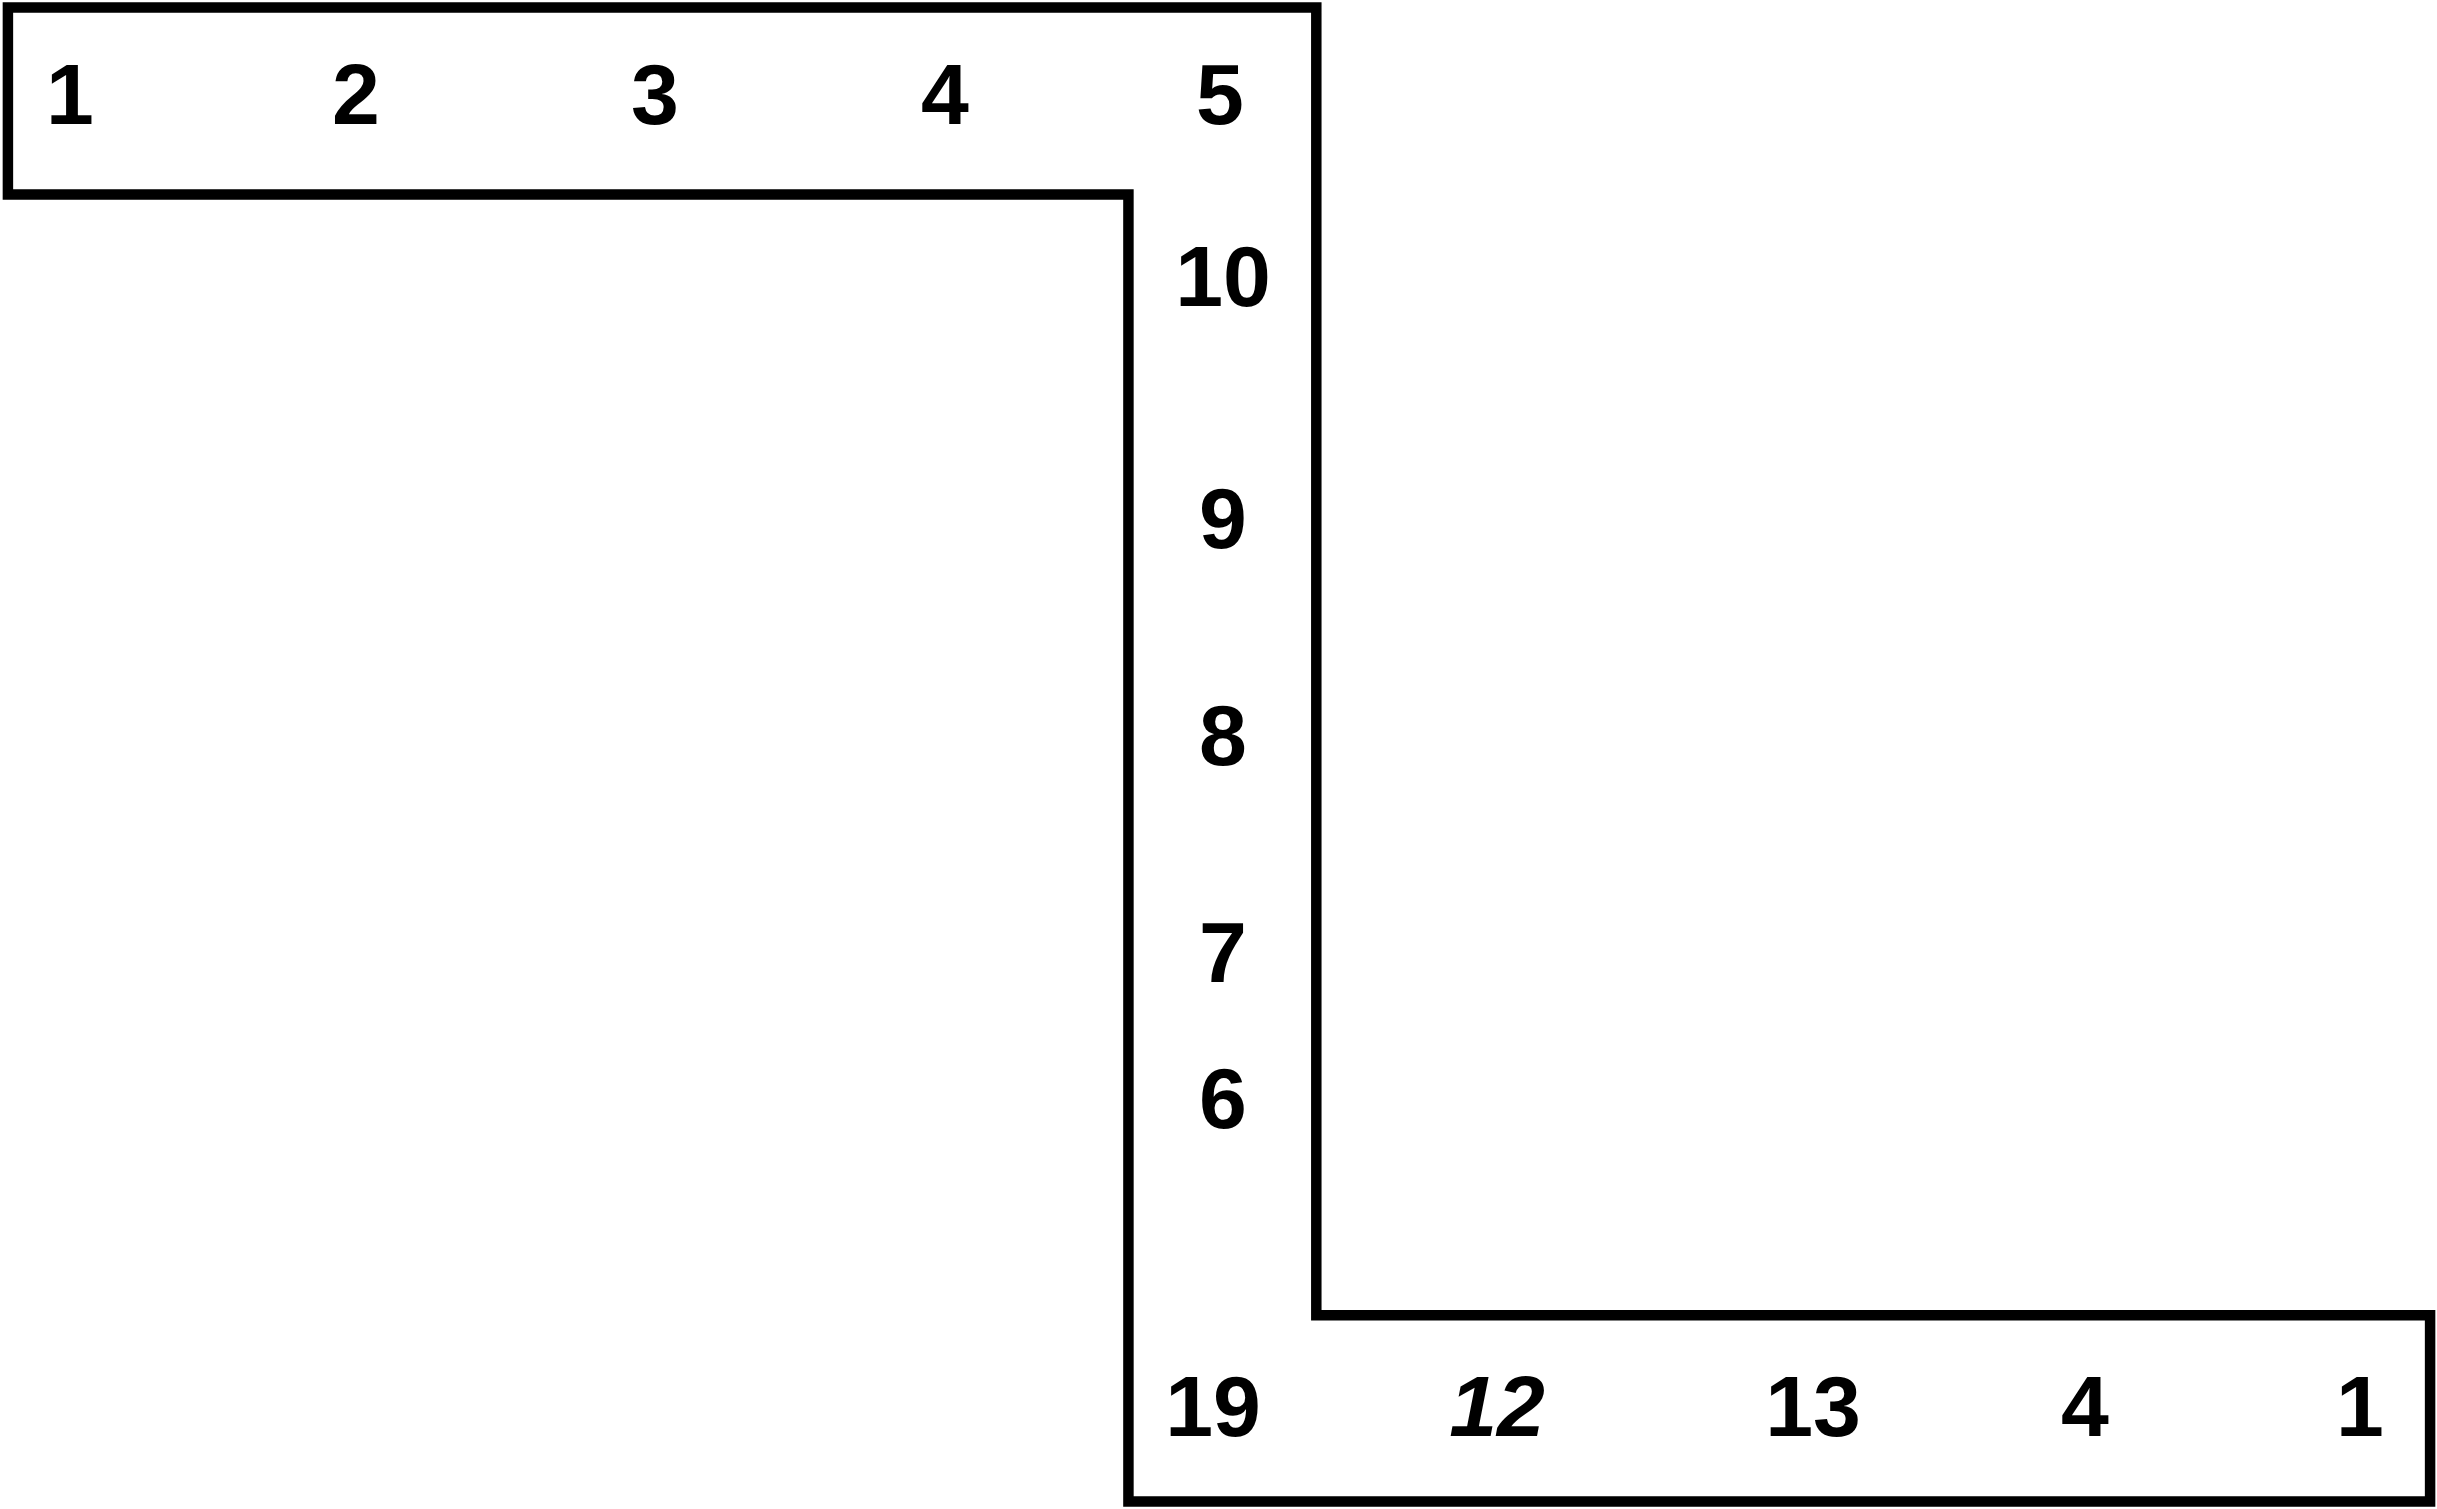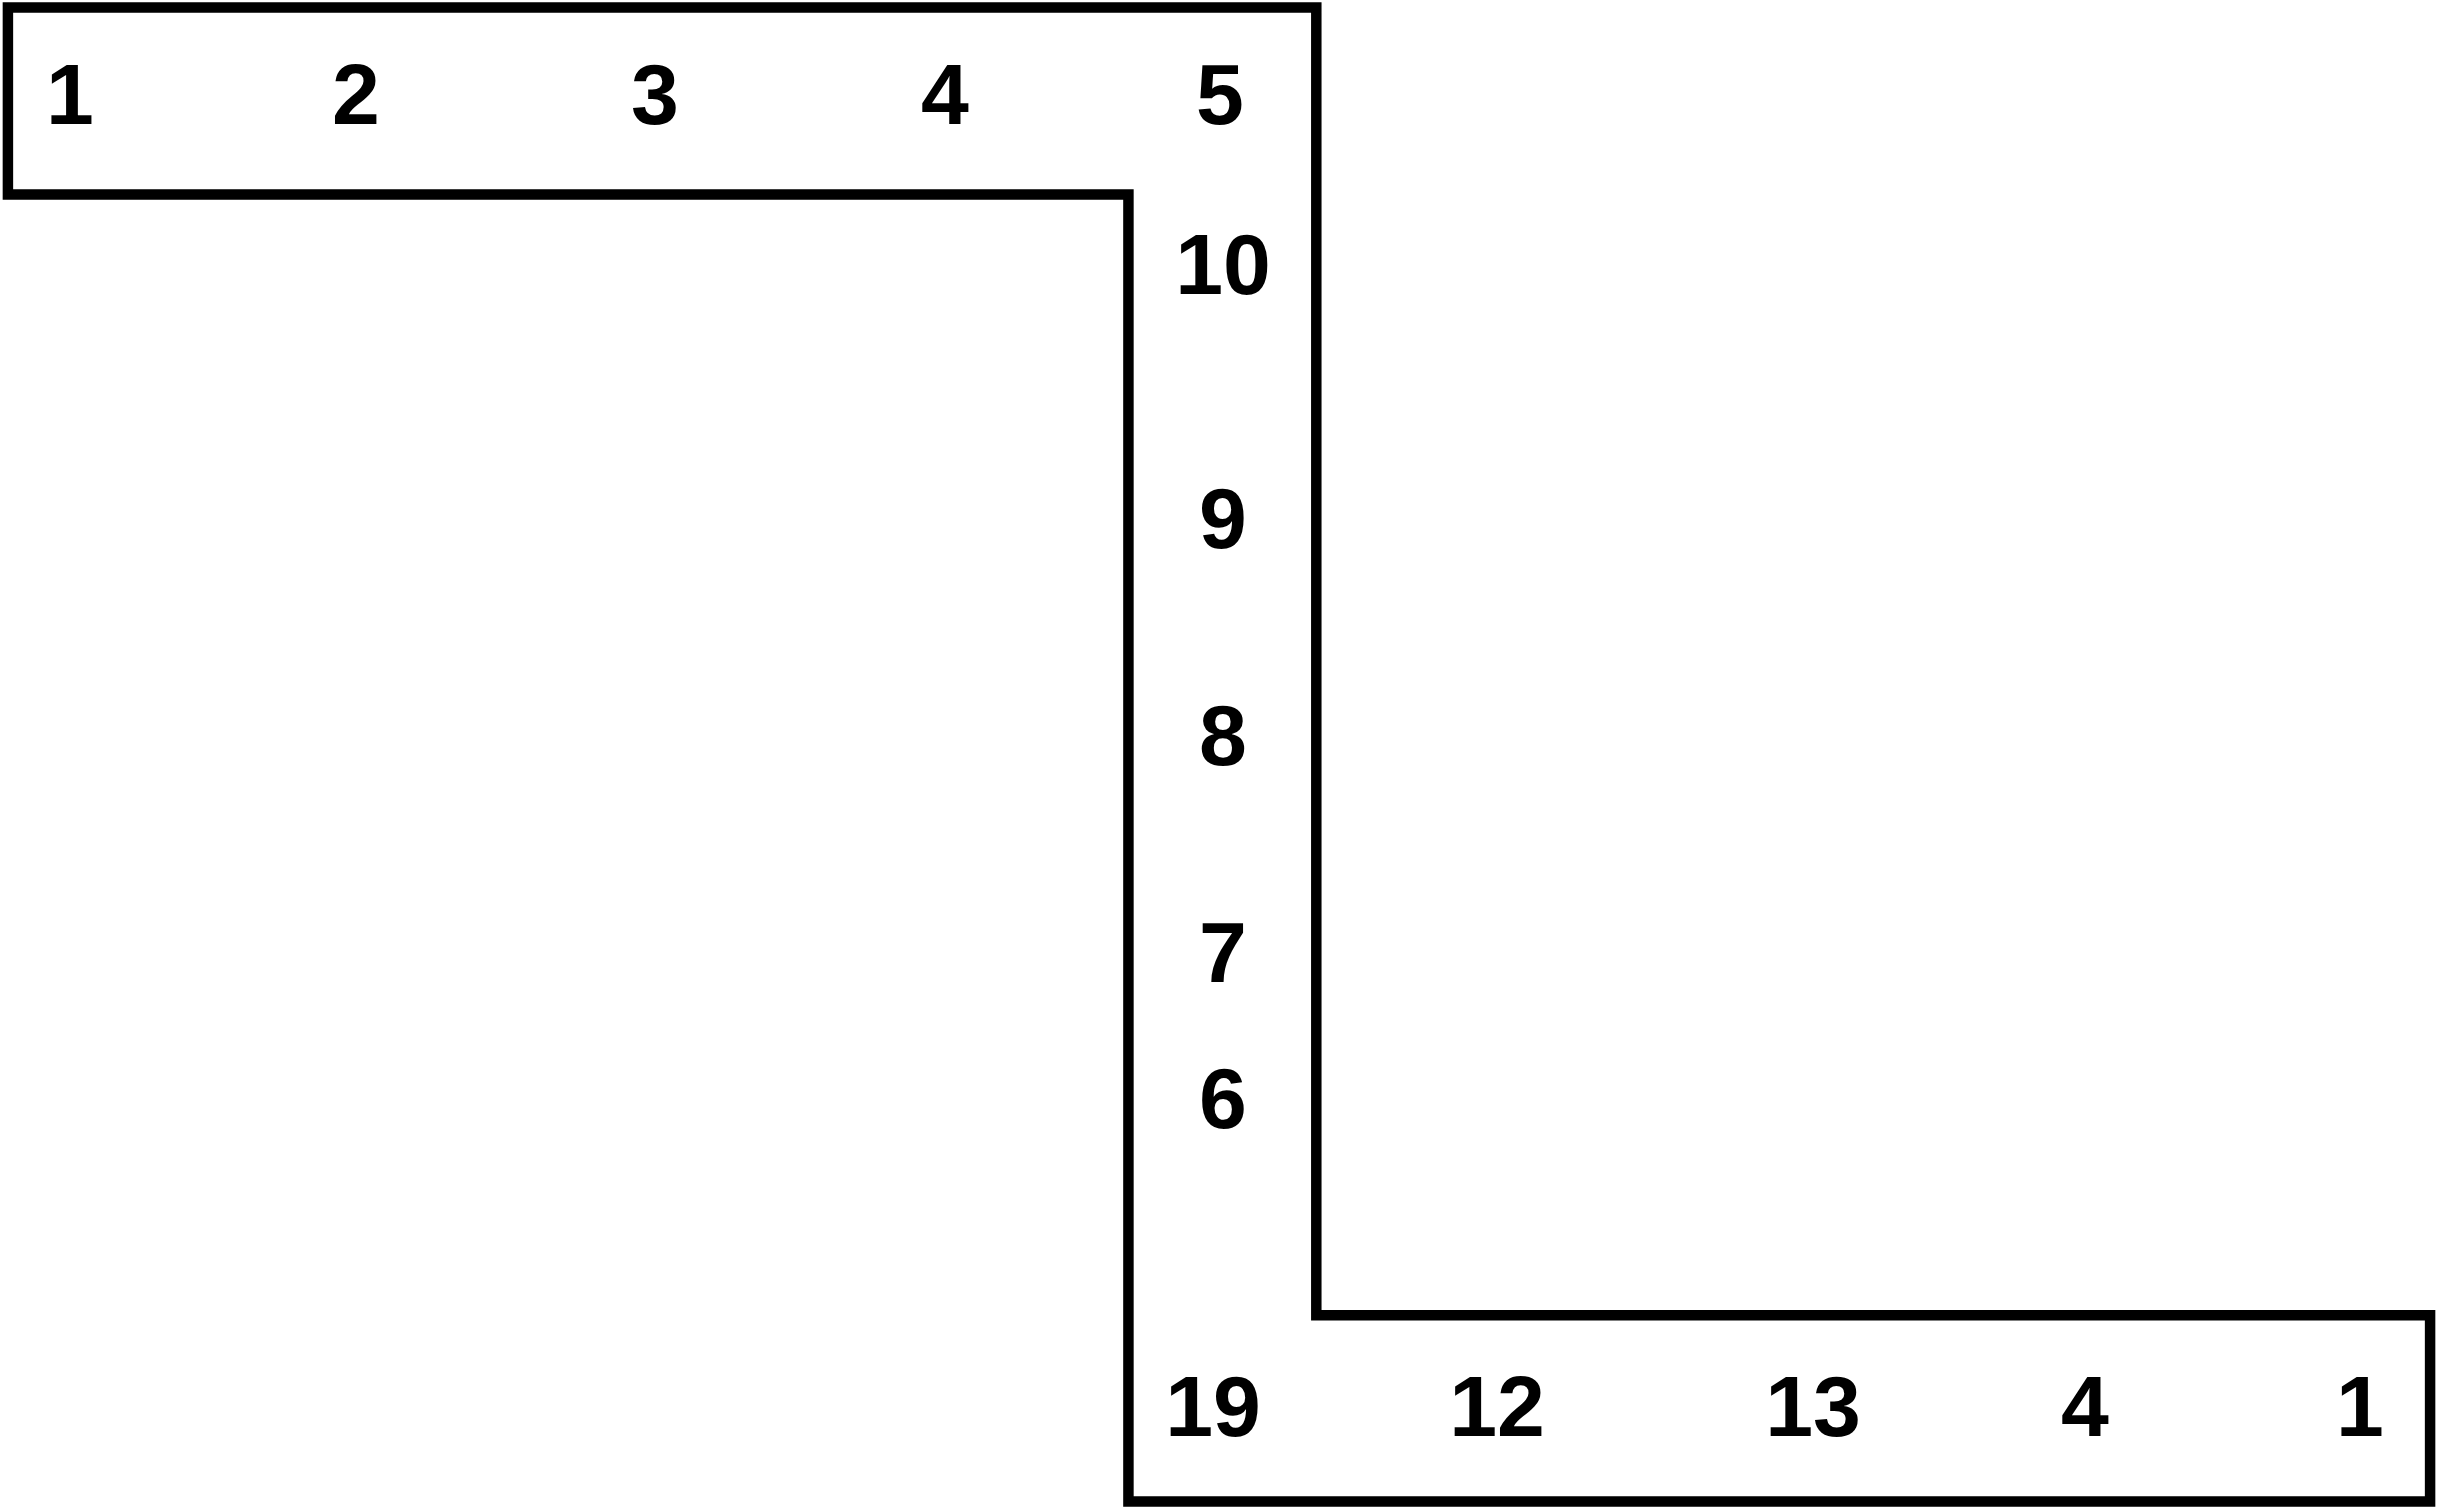--- a/index.html
+++ b/index.html
@@ -43,26 +43,26 @@
   <svg id="outline-svg" viewBox="0 0 3256 2016">
     <path d="M 10 10 H 1758 V 1757 H 3246 V 2006 H 1507 V 260 H 10 Z" fill="#ffffff" stroke-width="14" stroke="#000000"></path>
   </svg>
 
   <span class="num-label" style="left:70px;   top:94px;">1</span>
   <span class="num-label" style="left:356px;  top:94px;">2</span>
   <span class="num-label" style="left:655px;  top:94px;">3</span>
   <span class="num-label" style="left:945px; top:94px;">4</span>
   <span class="num-label" style="left:1220px; top:94px;">5</span>
 
-  <span class="num-label" style="left:1223px; top:264px;text-align:right;">10</span>
+  <span class="num-label" style="left:1223px; top:276px;text-align:right;">10</span>
   <span class="num-label" style="left:1223px; top:518px;">9</span>
   <span class="num-label" style="left:1223px; top:735px;">8</span>
   <span class="num-label" style="left:1223px; top:952px;">7</span>
   <span class="num-label" style="left:1223px; top:1098px;">6</span>
 
   <span class="num-label" style="left:1213px; top:1406px;">19</span>
-  <span class="num-label" style="left:1497px; top:1406px;">12</span>
+  <span class="num-label" style="left:1497px; top:1406px;font-style:italic;">12</span>
   <span class="num-label" style="left:1813px; top:1406px;">13</span>
   <span class="num-label" style="left:2085px; top:1406px;">4</span>
   <span class="num-label" style="left:2360px; top:1406px;">1</span>
 
 </div>
 
 
 </body></html>

